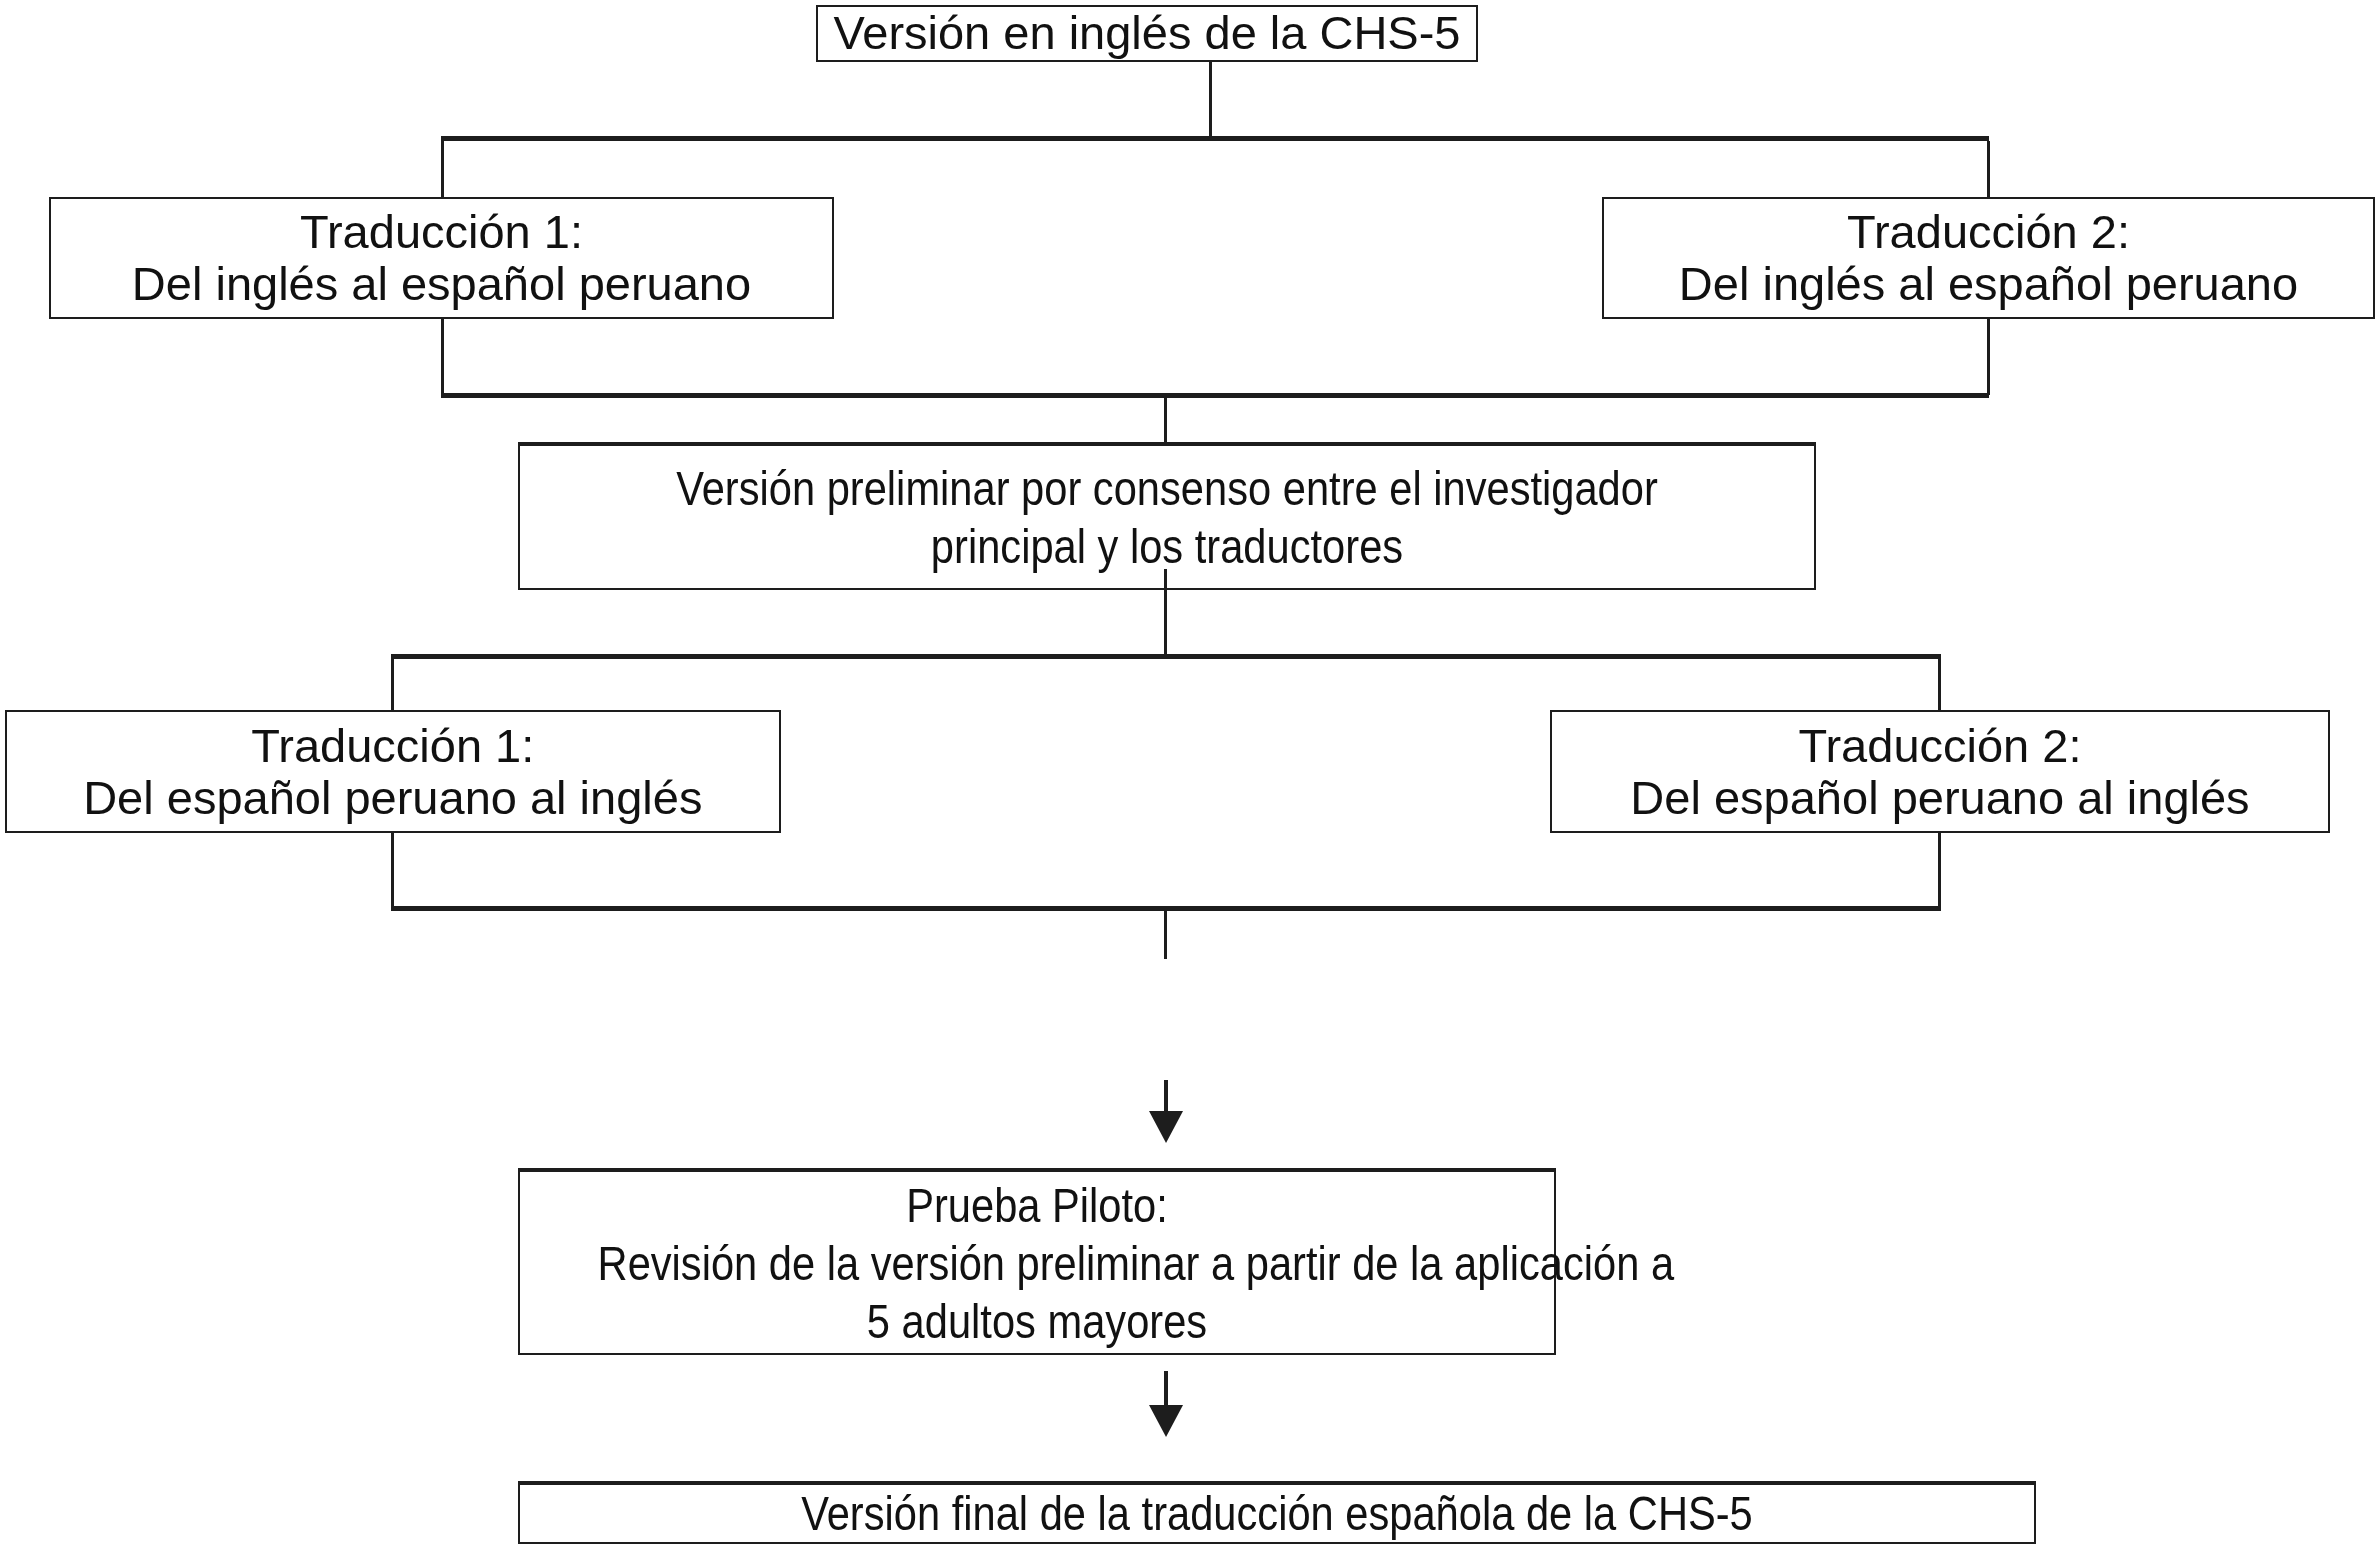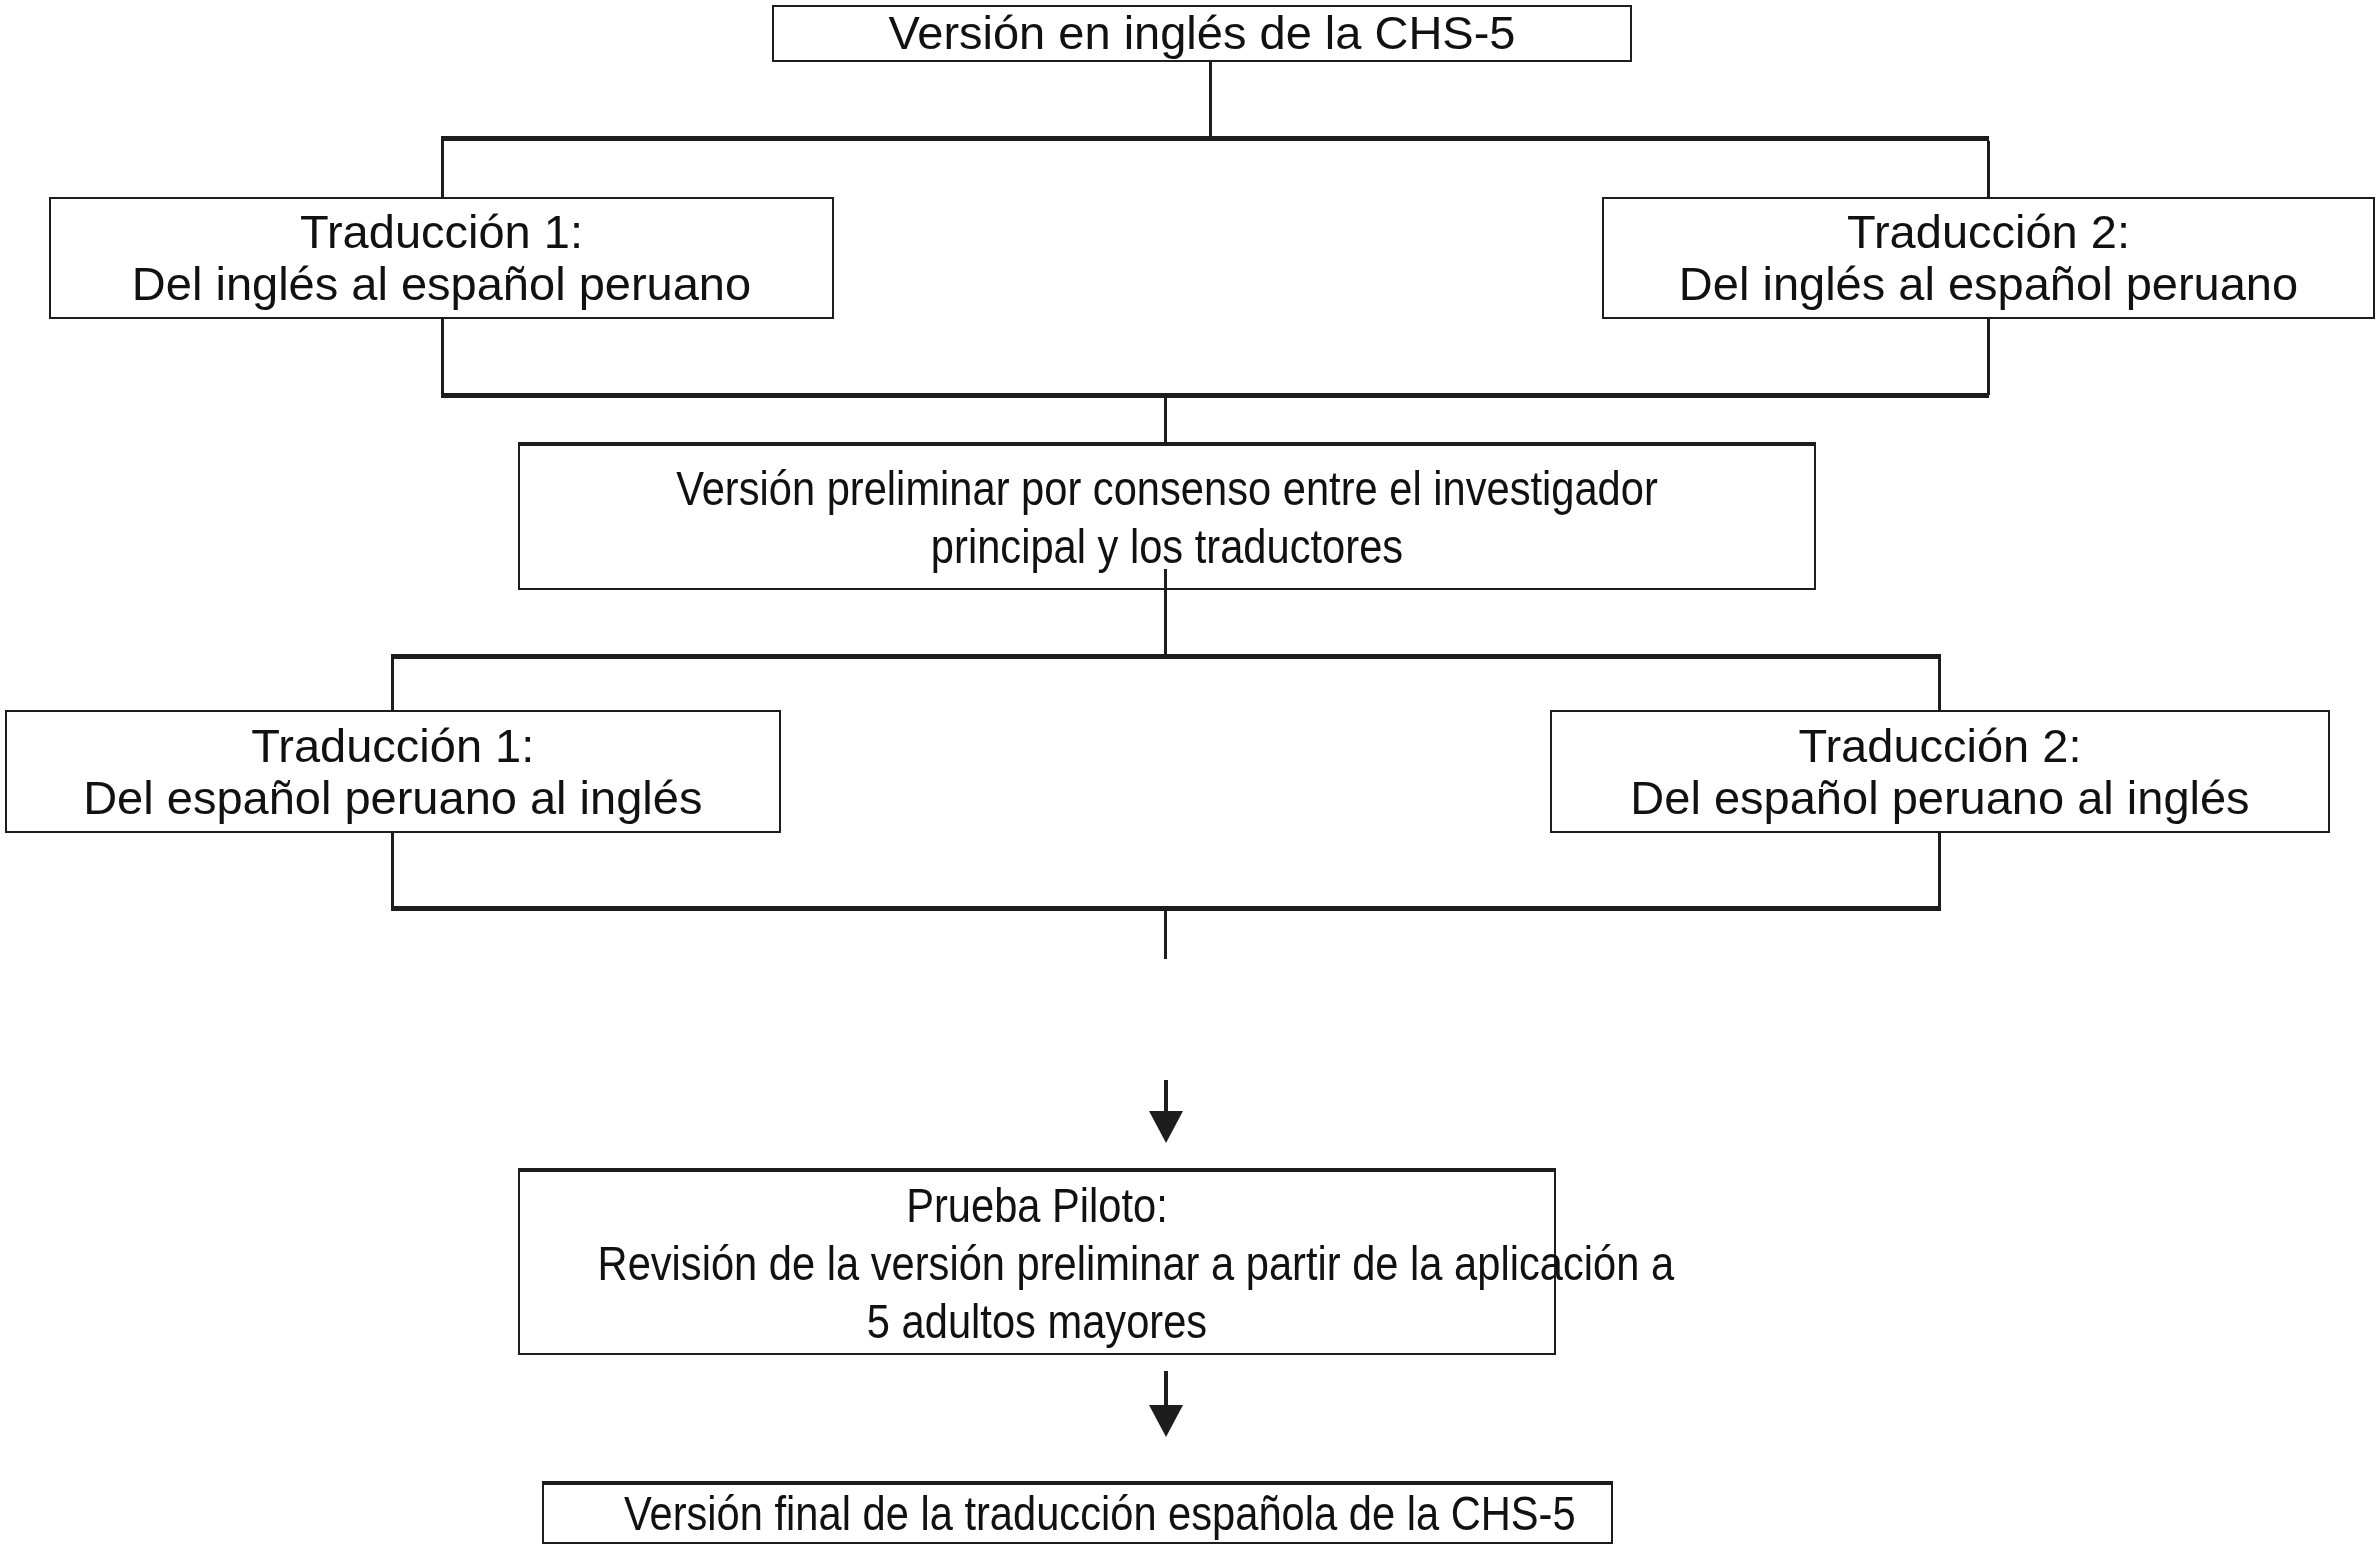--- a/index.html
+++ b/index.html
@@ -12,30 +12,30 @@
     border:2.9px solid var(--line, #1d1d1d);
     display:flex; align-items:center; justify-content:center;
     text-align:center; overflow:visible;
   }
   .node.wide { border-top-width:4.8px; }
   .txt { display:block; width:100%; white-space:pre; transform-origin:50% 50%; }
   .reg .txt  { font-size:47px; line-height:52px; }
   .cond .txt { font-size:49px; line-height:58px; transform:scaleX(0.85); }
 
   
-  #n1 { left:772px;  top:4.8px;    width:860px;  height:57px;align-items:center;  }
+  #n1 { left:816px;  top:4.8px;    width:662px;  height:57px;align-items:center;  }
   #n1 .txt { line-height:48px; }
   #n2 { left:49px;   top:197px;  width:785px;  height:122px; }
   #n3 { left:1602px; top:197px;  width:773px;  height:122px; }
   #n4 { left:518px;  top:442px;  width:1298px; height:148px; }
   #n5 { left:4.8px;    top:710px;  width:776px;  height:123px; }
   #n6 { left:1550px; top:710px;  width:780px;  height:123px; }
   #n7 { left:518px;  top:958px; width:1298px; height:123px; }
   #n8 { left:518px;  top:1168px; width:1038px; height:187px; }
-  #n9 { left:518px;  top:1481px; width:1071px; height:63px;margin-left:24px;  }
+  #n9 { left:518px;  top:1481px; width:1518px; height:63px;  }
   #n9 .txt { line-height:51px; }
 
   
   .line { position:absolute; background:var(--line, #1d1d1d); }
   
   #c1  { left:1209px; top:62px;   width:2.9px;    height:76px; }
   #c2  { left:441px;  top:136px;  width:1548px; height:4.8px;  }
   #c3  { left:441px;  top:141px;  width:2.9px;    height:57px; }
   #c4  { left:1987px; top:141px;  width:2.9px;    height:57px; }
   

